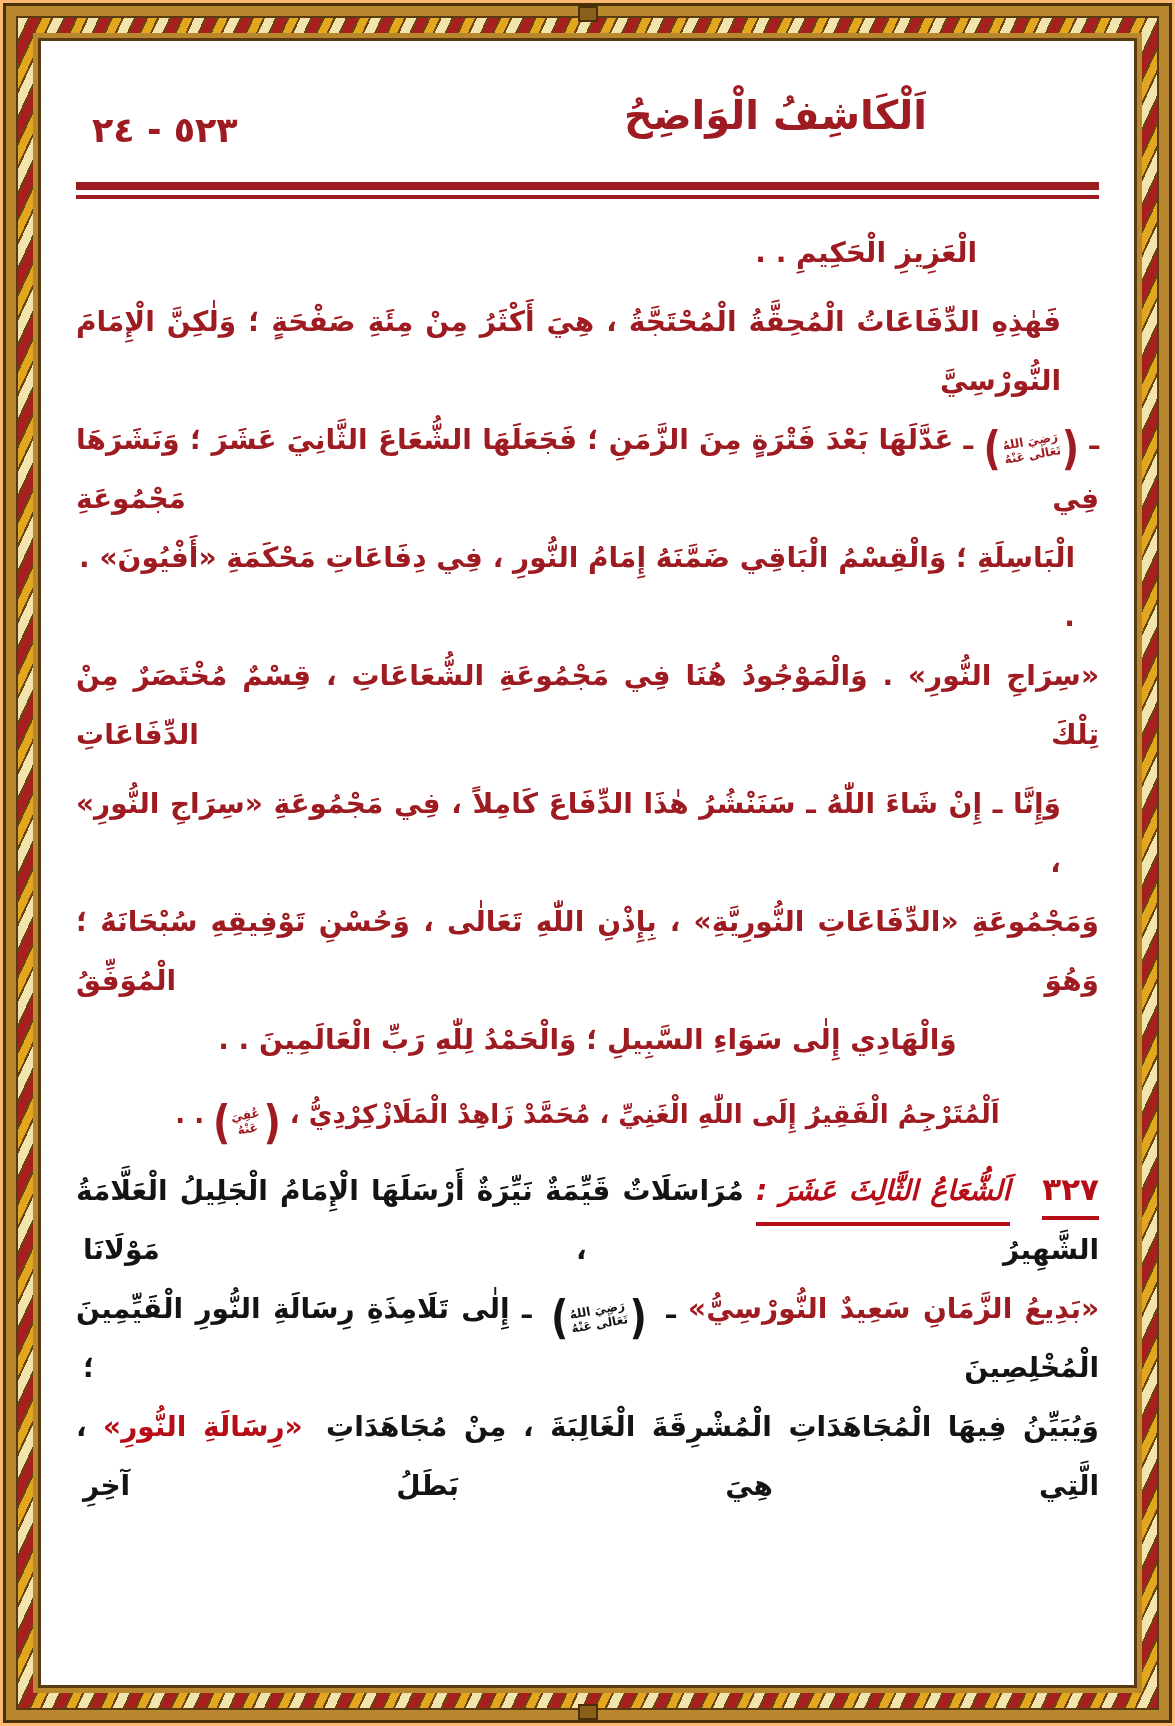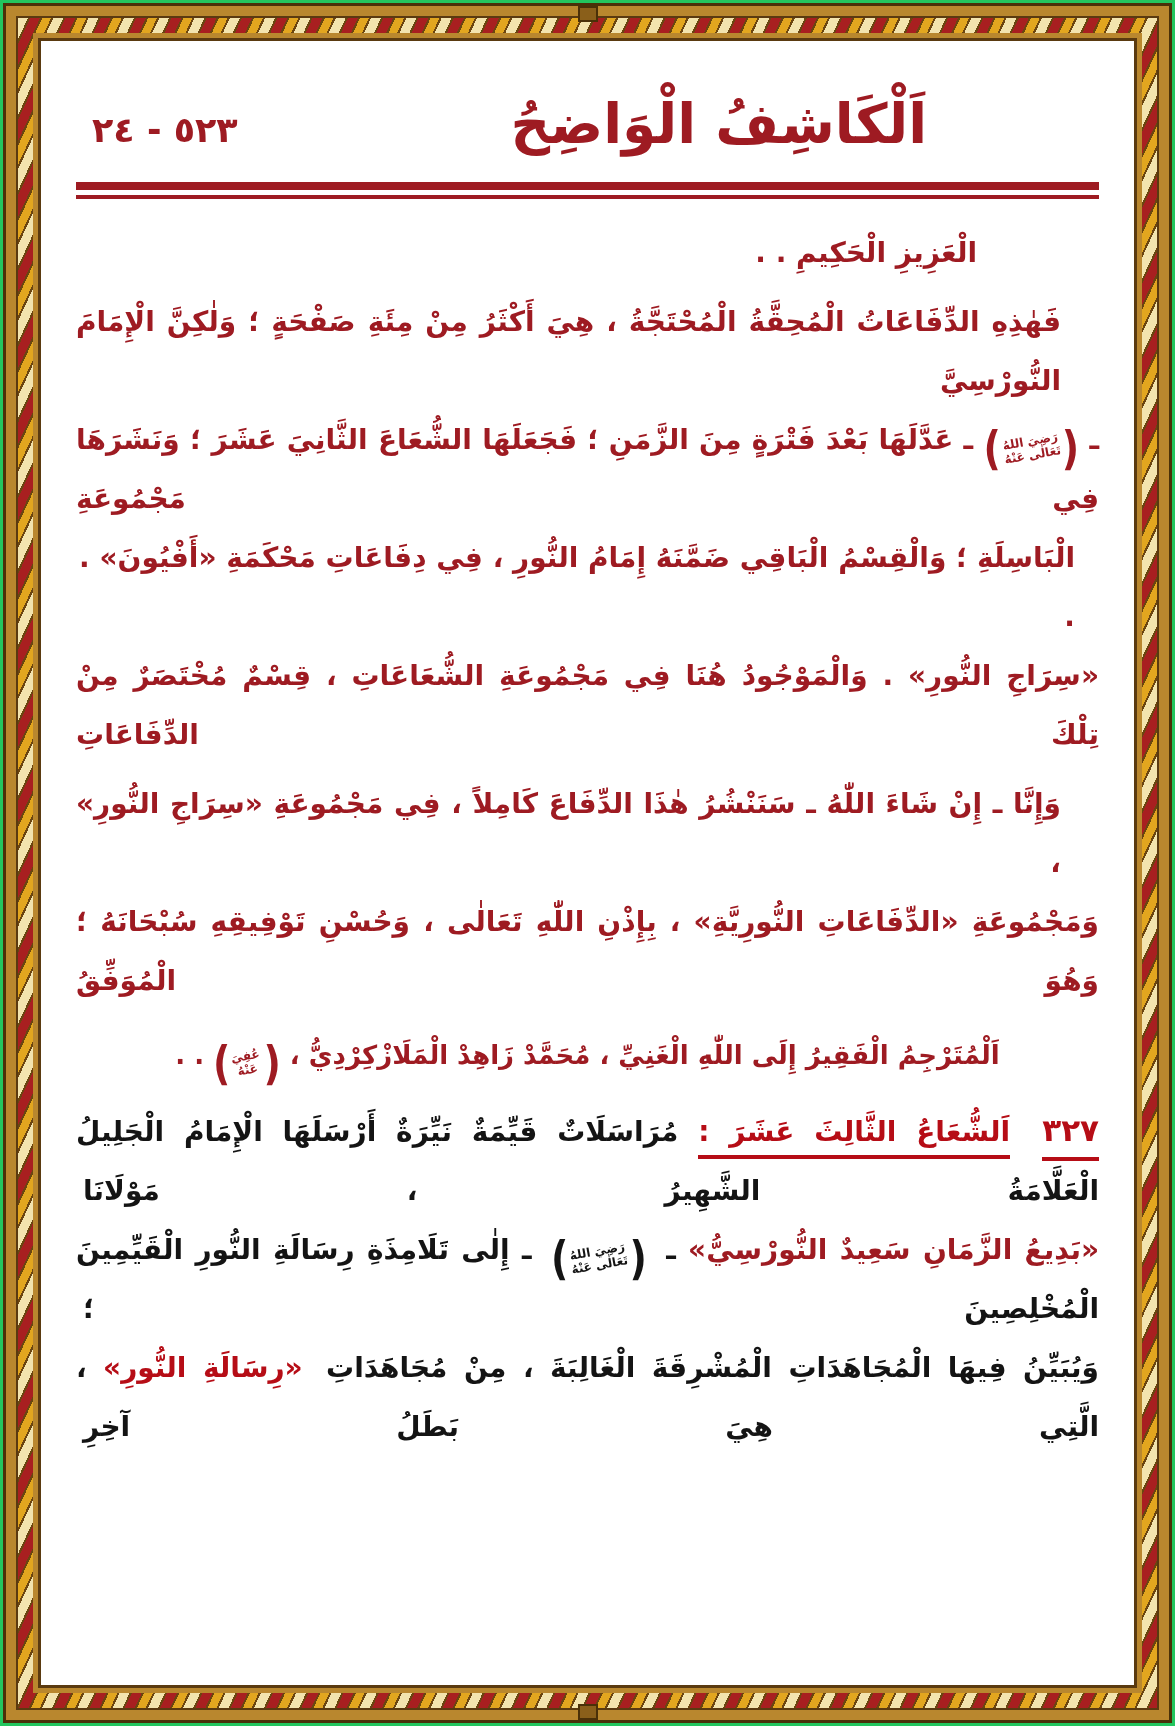--- a/index.html
+++ b/index.html
@@ -1,20 +1,20 @@
 <!DOCTYPE html>
 <html lang="ar"><head>
 <meta charset="utf-8">
 <style>
   html,body{margin:0;padding:0;background:#ffffff;}
   .page{
     position:relative;
     width:1175px;height:1726px;
     box-sizing:border-box;
-    background:#22c55e;
+    background:#fdba74;
     font-family:"DejaVu Sans", sans-serif;
     overflow:hidden;
   }
   
   .frame-outer{
     position:absolute;inset:3px;
     border:3px solid #4a3008;
     background:#b9872e;
     padding:4px;
     box-sizing:border-box;
@@ -49,21 +49,21 @@
     color:var(--body-red,#9e1b22);
   }
   .header{position:relative;height:106px;}
   .pagenum{
     position:absolute;left:16px;top:40px;
     font-size:35px;font-weight:bold;color:var(--body-red);
     letter-spacing:2px;
   }
   .title{
     position:absolute;right:172px;top:22px;
-    font-size:55px;font-weight:bold;color:var(--body-red);
+    font-size:40px;font-weight:bold;color:var(--body-red);
   }
   .rules{margin-top:6px;}
   .rule-thick{height:8px;background:var(--body-red);}
   .rule-thin{height:4px;background:var(--body-red);margin-top:5px;}
   
   .body-text{margin-top:24px;font-weight:bold;font-size:28px;}
   .line{
     line-height:59px;
     text-align:justify;
     text-align-last:justify;
@@ -82,21 +82,22 @@
     color:var(--bright-red);
     border-bottom:4px solid var(--bright-red);
     padding-bottom:9px;
     margin-left:32px;
     font-size:31px;
     letter-spacing:3px;
   }
   .seg-head{
     color:var(--bright-red);
     border-bottom:4px solid var(--bright-red);
-    padding-bottom:7px;
+    padding-bottom:15px;
+    font-style:italic;
   }
   
   .seal{
     display:inline-flex;direction:ltr;align-items:center;
     vertical-align:-12px;
   }
   .seal .paren{font-size:38px;line-height:1;transform:scaleY(1.2);font-weight:bold;}
   .seal .col{
     display:inline-flex;flex-direction:column;align-items:center;
     margin:0 2px;transform:rotate(-10deg);
@@ -131,20 +132,21 @@
             <span class="col">
               <span>رَضِيَ اللهُ</span>
               <span>تَعَالٰى عَنْهُ</span>
             </span>
             <span class="paren">)</span>
           </span><span class="seg-body"> ـ عَدَّلَهَا بَعْدَ فَتْرَةٍ مِنَ الزَّمَنِ ؛ فَجَعَلَهَا الشُّعَاعَ الثَّانِيَ عَشَرَ ؛ وَنَشَرَهَا فِي مَجْمُوعَةِ</span></div>
         <div class="line end-right " style="padding-right: 24px;"><span class="seg-body">الْبَاسِلَةِ ؛ وَالْقِسْمُ الْبَاقِي ضَمَّنَهُ إِمَامُ النُّورِ ، فِي دِفَاعَاتِ مَحْكَمَةِ «أَفْيُونَ» . .</span></div>
         <div class="line  "><span class="seg-body">«سِرَاجِ النُّورِ» . وَالْمَوْجُودُ هُنَا فِي مَجْمُوعَةِ الشُّعَاعَاتِ ، قِسْمٌ مُخْتَصَرٌ مِنْ تِلْكَ الدِّفَاعَاتِ</span></div>
         <div class="line  indent mt1"><span class="seg-body">وَإِنَّا ـ إِنْ شَاءَ اللّٰهُ ـ سَنَنْشُرُ هٰذَا الدِّفَاعَ كَامِلاً ، فِي مَجْمُوعَةِ «سِرَاجِ النُّورِ» ،</span></div>
         <div class="line  "><span class="seg-body">وَمَجْمُوعَةِ «الدِّفَاعَاتِ النُّورِيَّةِ» ، بِإِذْنِ اللّٰهِ تَعَالٰى ، وَحُسْنِ تَوْفِيقِهِ سُبْحَانَهُ ؛ وَهُوَ الْمُوَفِّقُ</span></div>
+        <div class="line center "><span class="seg-body">وَالْهَادِي إِلٰى سَوَاءِ السَّبِيلِ ؛ وَالْحَمْدُ لِلّٰهِ رَبِّ الْعَالَمِينَ . .</span></div>
         <div class="line center sig mt2"><span class="seg-body">اَلْمُتَرْجِمُ الْفَقِيرُ إِلَى اللّٰهِ الْغَنِيِّ ، مُحَمَّدْ زَاهِدْ الْمَلَازْكِرْدِيُّ ، </span><span class="seal seg-body">
             <span class="paren">(</span>
             <span class="col">
               <span>عُفِيَ</span>
               <span>عَنْهُ</span>
             </span>
             <span class="paren">)</span>
           </span><span class="seg-body"> . .</span></div>
         <div class="line  mt2"><span class="seg-num">٣٢٧</span><span class="seg-head">اَلشُّعَاعُ الثَّالِثَ عَشَرَ :</span><span class="seg-black"> مُرَاسَلَاتٌ قَيِّمَةٌ نَيِّرَةٌ أَرْسَلَهَا الْإِمَامُ الْجَلِيلُ الْعَلَّامَةُ الشَّهِيرُ ، مَوْلَانَا</span></div>
         <div class="line  "><span class="seg-body">«بَدِيعُ الزَّمَانِ سَعِيدٌ النُّورْسِيُّ»</span><span class="seg-black"> ـ </span><span class="seal seg-black">

